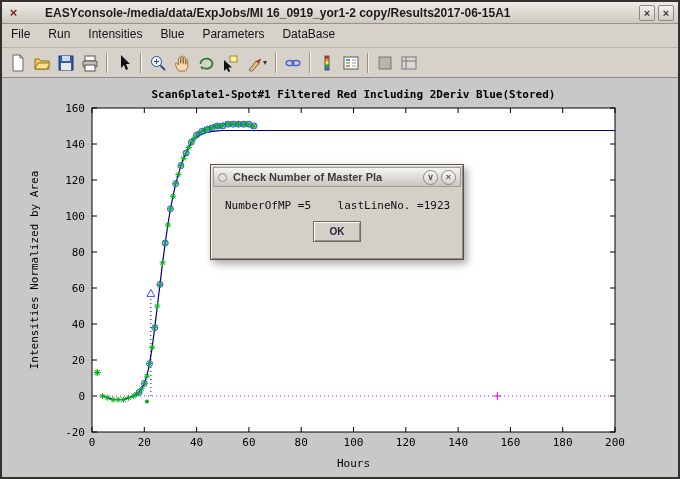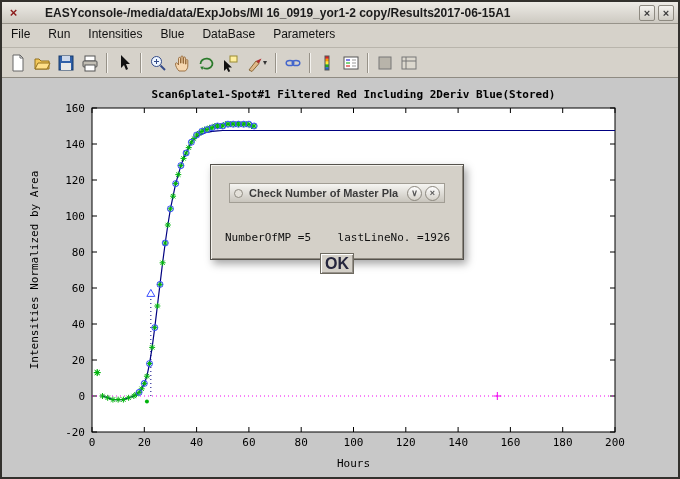--- a/index.html
+++ b/index.html
@@ -36,54 +36,54 @@
   .figure-area { position:relative; width:676px; height:399px; background:#c8c8c8; }
   .figure-area svg { position:absolute; left:0; top:0; }
   .tick { font:11px "DejaVu Sans Mono", monospace; fill:#000; }
   .ptitle { font:bold 11px "DejaVu Sans Mono", monospace; fill:#000; }
 
   
   .dialog { position:absolute; left:208px; top:162px; width:254px; height:96px;
     background:#d4d0c8; border:1px solid #55524c;
     box-shadow: inset 1px 1px 0 #f3f1ec, inset -1px -1px 0 #8f8a81, 3px 4px 8px rgba(0,0,0,0.35);
     z-index:10; }
-  .dlg-titlebar { height:20px; margin:18px; display:flex; align-items:center; padding:8px 4px;
+  .dlg-titlebar { height:20px; margin:2px; display:flex; align-items:center; padding:8px 4px;
     background:linear-gradient(#f6f5f2,#c9c5bd); border:1px solid #a19d94; }
   .dlg-icon { width:9px; height:9px; border:1px solid #8f8b82; border-radius:50%;
     background:#e4e1da; margin-right:6px; }
   .dlg-title { flex:1; font-size:11px; font-weight:bold; color:#3c3c3c; white-space:nowrap; overflow:hidden; }
   .dlg-btn { width:15px; height:15px; margin-left:3px; border:1px solid #8c887f; border-radius:50%;
     background:linear-gradient(#fefefe,#d5d1c9); display:flex; align-items:center; justify-content:center;
     font-size:9px; font-weight:bold; color:#555; line-height:1; }
   .dlg-body { padding:10px 14px 0 14px; }
   .dlg-text { font:11px "DejaVu Sans Mono", monospace; color:#101010; white-space:pre; }
-  .ok-btn { display:block; margin:9px auto 0 auto; width:34px; height:21px;
+  .ok-btn { display:block; margin:9px auto 0 auto; width:48px; height:21px;
     background:#d4d0c8; border:1px solid #6e6a60;
     box-shadow: inset 1px 1px 0 #ffffff, inset -1px -1px 0 #96918a;
-    font-family:"Liberation Sans", sans-serif; font-size:16px; font-weight:bold; color:#26263d; }
+    font-family:"Liberation Sans", sans-serif; font-size:10px; font-weight:bold; color:#26263d; }
 </style>
 </head>
 <body>
 
 <div class="window">
 
   <div class="titlebar">
     <span class="app-icon">×</span>
     <span class="win-title">EASYconsole-/media/data/ExpJobs/MI 16_0919_yor1-2 copy/Results2017-06-15A1</span>
     <span class="win-btn">×</span>
     <span class="win-btn">×</span>
   </div>
 
   <div class="menubar">
     <span class="menu-item">File</span>
     <span class="menu-item">Run</span>
     <span class="menu-item">Intensities</span>
     <span class="menu-item">Blue</span>
+    <span class="menu-item">Parameters</span>
     <span class="menu-item">DataBase</span>
-    <span class="menu-item">Parameters</span>
   </div>
 
   <div class="toolbar">
     <span class="tbtn">
       <svg width="20" height="20">
           <path d="M5 2h7l3 3v13H5z" fill="#ffffff" stroke="#666"></path>
           <path d="M12 2v3h3" fill="none" stroke="#666"></path>
         </svg>
     </span>
     <span class="tbtn">
@@ -342,18 +342,18 @@
   </div>
 
   <div class="dialog">
     <div class="dlg-titlebar">
       <span class="dlg-icon"></span>
       <span class="dlg-title">Check Number of Master Pla</span>
       <span class="dlg-btn">∨</span>
       <span class="dlg-btn">×</span>
     </div>
     <div class="dlg-body">
-      <div class="dlg-text">NumberOfMP =5    lastLineNo. =1926</div>
+      <div class="dlg-text">NumberOfMP =5    lastLineNo. =1923</div>
       <button class="ok-btn">OK</button>
     </div>
   </div>
 
 </div>
 
 </body></html>

